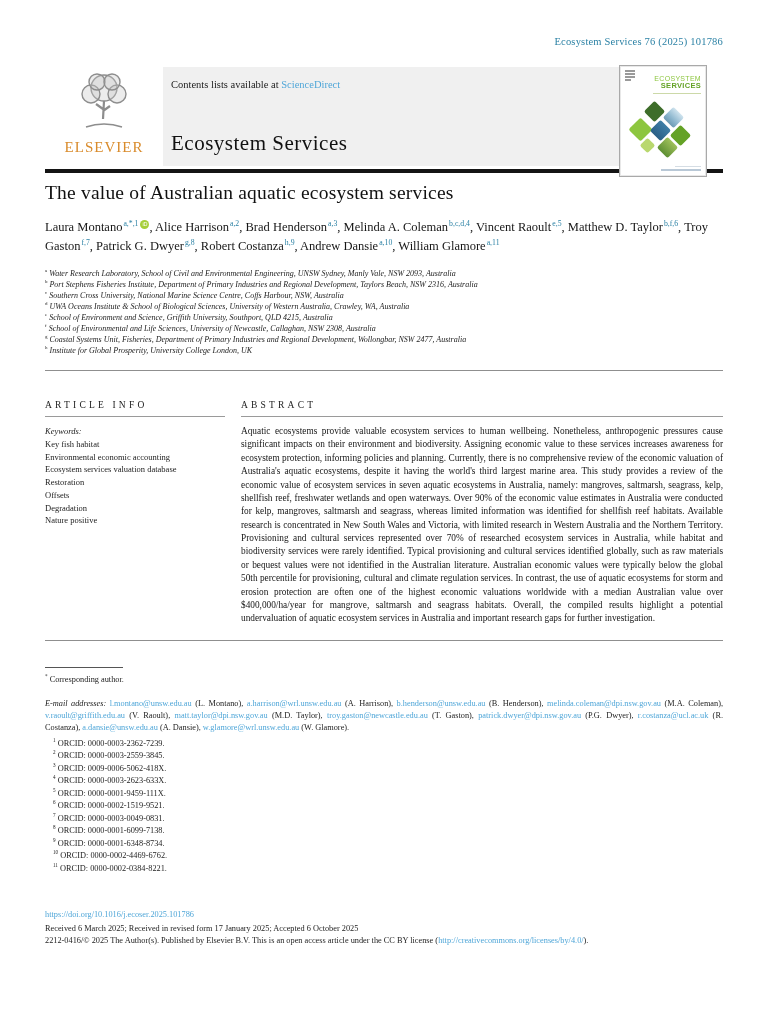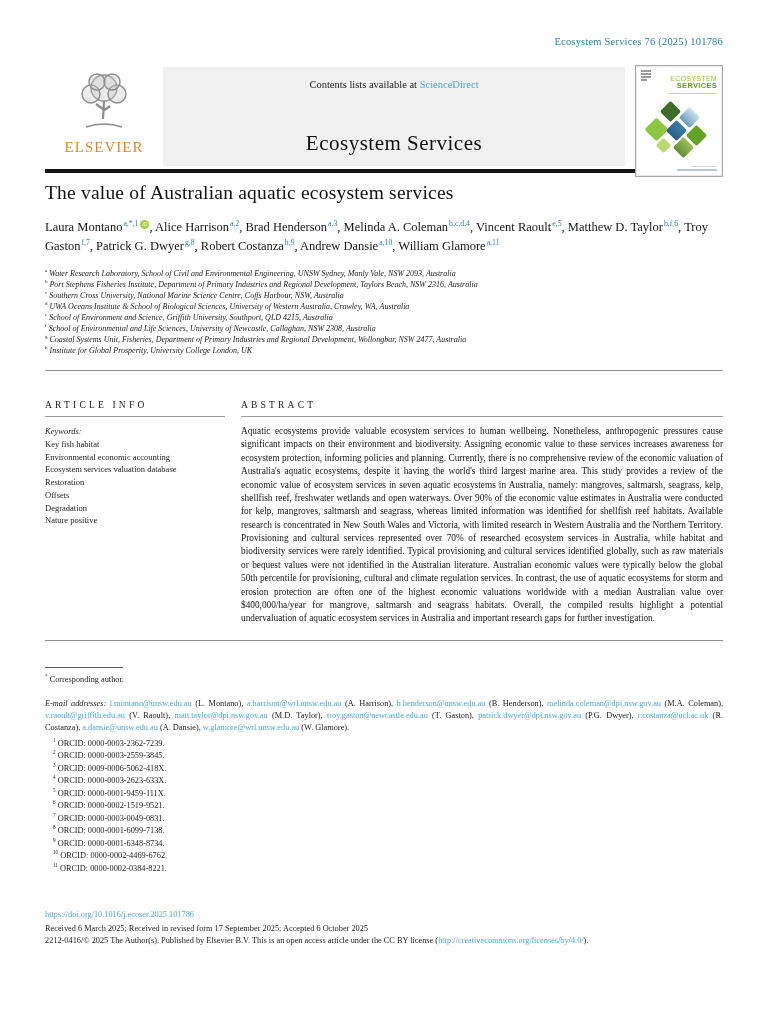--- a/index.html
+++ b/index.html
@@ -23,32 +23,32 @@
   .logo {
     width:118px; display:flex; flex-direction:column; align-items:center;
     justify-content:flex-start; padding-top:4px; background:#fff;
   }
   .logo svg { display:block; }
   .logo-word {
     font-family:"Liberation Serif", serif; font-size:15px; letter-spacing:1px;
     color:var(--orange); margin-top:2px;
   }
   .banner {
-    flex:1; background:#f0f0f0; text-align:center; padding:12px 8px 10px 8px;
+    flex:1; background:#f0f0f0; text-align:left; padding:12px 8px 10px 8px;
     display:flex; flex-direction:column; justify-content:space-between; height:99px;
   }
   .contents-line { font-size:10.5px; color:#222; }
   .journal-title { font-size:21px; color:#111; letter-spacing:.5px; }
   .homepage-line { font-family:"Liberation Sans", sans-serif; font-size:10px; color:#333; }
   a.link, a { color:var(--link); text-decoration:none; cursor:pointer; }
   .black-bar { height:4px; background:#141414; margin-top:3px; }
 
   
   .cover {
-    position:absolute; right:0; top:-2px; width:88px; height:112px;
+    position:absolute; right:16px; top:-2px; width:88px; height:112px;
     background:#fff; border:1px solid #a9a9a9; z-index:5; overflow:hidden;
     box-shadow:0 0 0 1px #e8e8e8 inset;
   }
   .cover-minilogo { position:absolute; left:5px; top:4px; width:10px; height:12px; }
   .cover-minilogo div { height:1.5px; background:#9a9a9a; margin-bottom:1.5px; }
   .cover-title { position:absolute; right:5px; top:9px; text-align:right;
     font-family:"Liberation Sans", sans-serif; line-height:1.05; }
   .cover-title .l1 { font-size:7px; color:var(--covergreen1); letter-spacing:.3px; }
   .cover-title .l2 { font-size:7.5px; font-weight:bold; color:var(--covergreen2); letter-spacing:.3px; }
   .cover-rule { position:absolute; right:5px; top:27px; width:48px; height:1px; background:#ccd9a8; }
@@ -221,19 +221,19 @@
       <div class="orcid-line"><sup>6</sup> ORCID: 0000-0002-1519-9521.</div>
       <div class="orcid-line"><sup>7</sup> ORCID: 0000-0003-0049-0831.</div>
       <div class="orcid-line"><sup>8</sup> ORCID: 0000-0001-6099-7138.</div>
       <div class="orcid-line"><sup>9</sup> ORCID: 0000-0001-6348-8734.</div>
       <div class="orcid-line"><sup>10</sup> ORCID: 0000-0002-4469-6762.</div>
       <div class="orcid-line"><sup>11</sup> ORCID: 0000-0002-0384-8221.</div>
     </div>
 
   <div class="footer">
     <div class="doi-line"><a href="#" class="link">https://doi.org/10.1016/j.ecoser.2025.101786</a></div>
-    <div>Received 6 March 2025; Received in revised form 17 September 2025; Accepted 6 October 2025</div>
+    <div>Received 6 March 2025; Received in revised form 17 January 2025; Accepted 6 October 2025</div>
     <div>
       <span>2212-0416/© 2025 The Author(s). Published by Elsevier B.V. This is an open access article under the CC BY license (</span><a href="#" class="link">http://creativecommons.org/licenses/by/4.0/</a><span>).</span>
     </div>
   </div>
 
 </div>
 
 </body></html>

